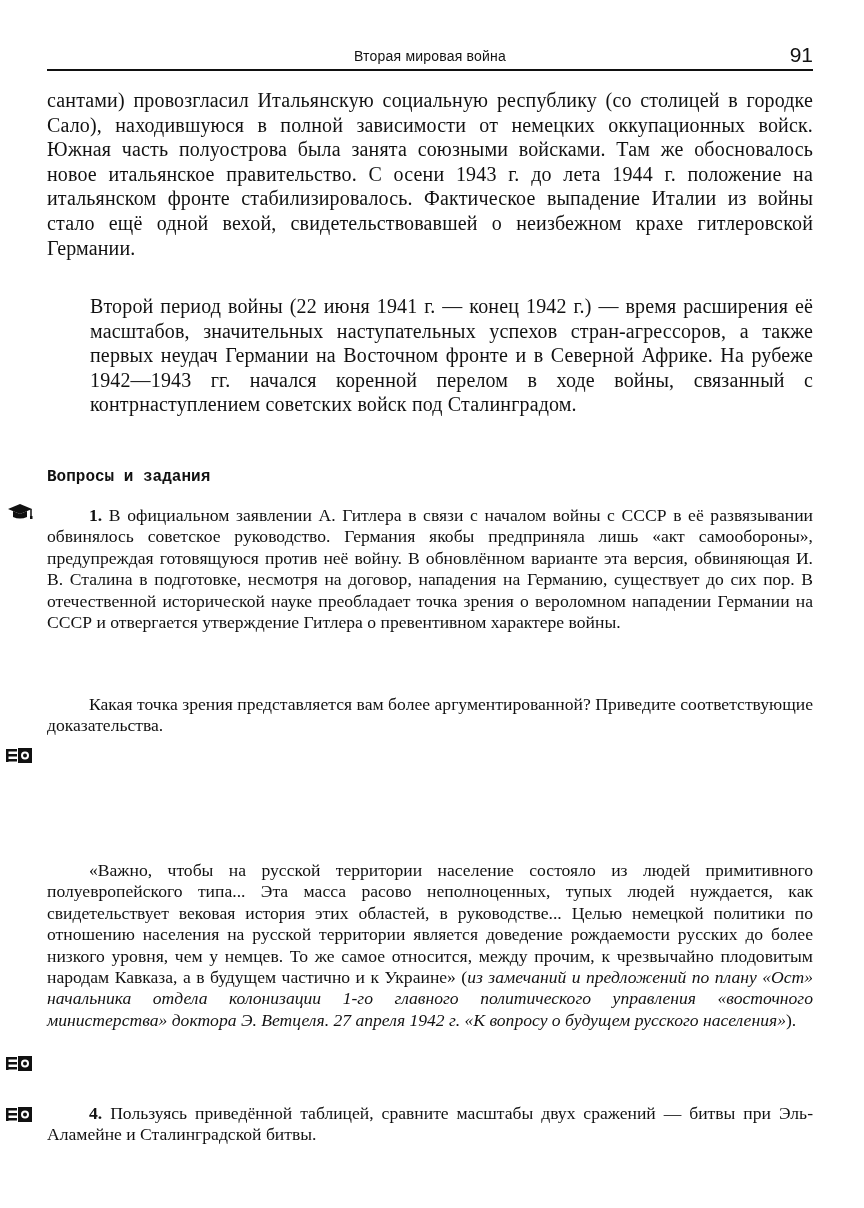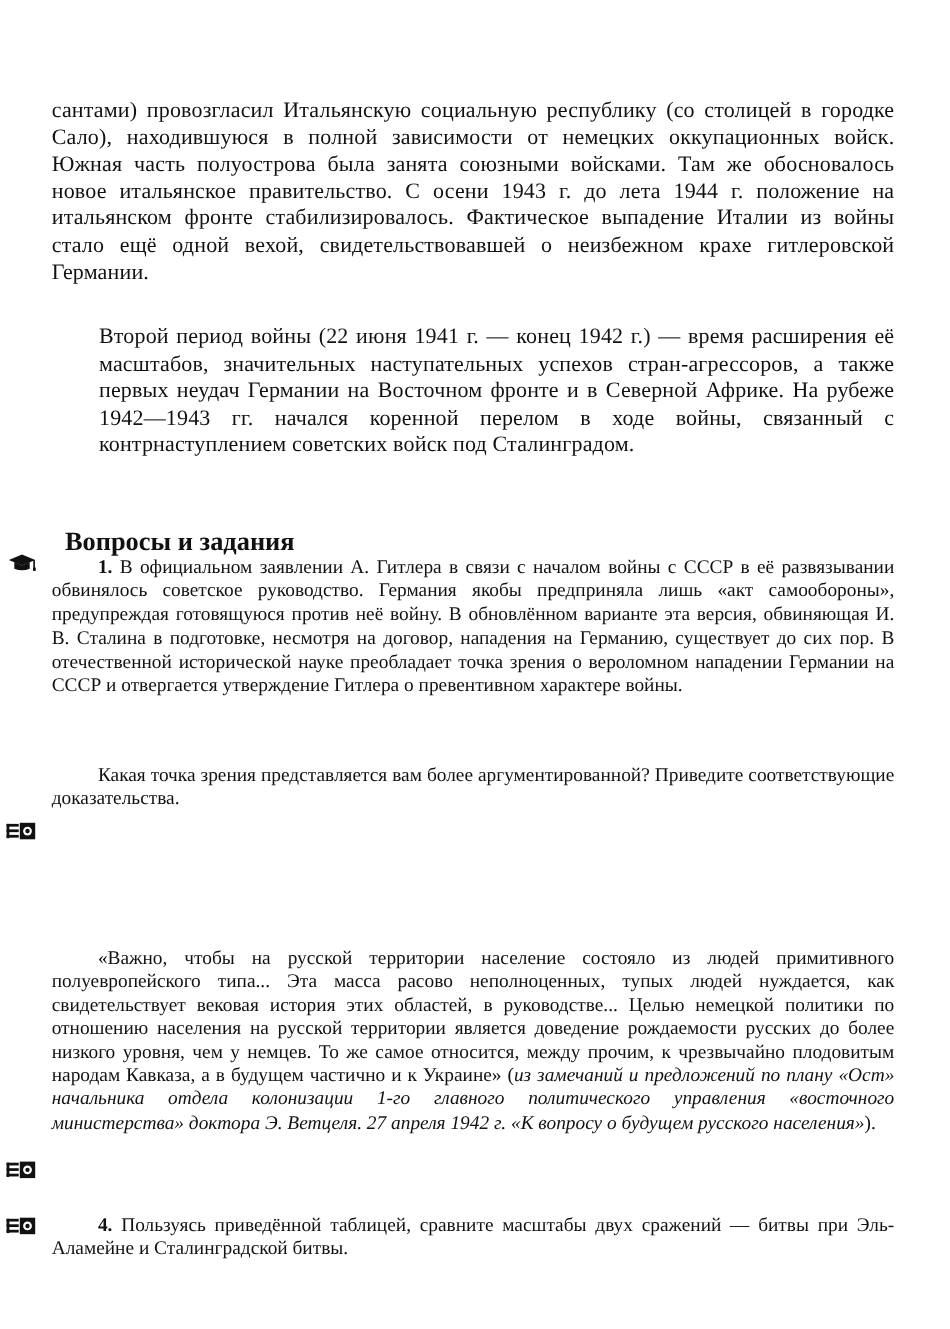--- a/index.html
+++ b/index.html
@@ -22,22 +22,22 @@
   .p-main {
     position: absolute; left: 47px; width: 766px;
     font-family: "Liberation Serif", serif; font-size: 20px; line-height: 24.6px;
     text-align: justify; text-align-last: left; letter-spacing: 0.15px;
     margin: 0;
   }
   .p1 { top: 88px; }
   .p2 { left: 90px; width: 723px; top: 294px; }
 
   .section-heading {
-    position: absolute; left: 47px; top: 468px; margin: 12px;
-    font-family: Liberation Serif, serif; font-weight: bold; font-size: 24px;
+    position: absolute; left: 47px; top: 468px; margin: 0;
+    font-family: Liberation Mono, monospace; font-weight: bold; font-size: 16px;
   }
 
   .q {
     position: absolute; left: 47px; width: 766px; margin: 0;
     font-family: "Liberation Serif", serif; font-size: 17.6px; line-height: 21.4px;
     text-align: justify; text-align-last: left; text-indent: 42px;
   }
   .q .num { font-weight: bold; }
   .q i { font-style: italic; }
 
@@ -52,20 +52,24 @@
   .icon-cap { top: 503px; }
   .icon-src2 { top: 747px; }
   .icon-src3 { top: 1055px; }
   .icon-src4 { top: 1106px; }
 </style>
 </head>
 <body>
 
 <div class="page">
 
+  <div class="running-head">
+    <span class="running-title">Вторая мировая война</span>
+    <span class="page-number">91</span>
+  </div>
 
   <p class="p-main p1">сантами) провозгласил Итальянскую социальную республику (со столицей в городке Сало), находившуюся в полной зависимости от немецких оккупационных войск. Южная часть полуострова была занята союзными войсками. Там же обосновалось новое итальянское правительство. С осени 1943 г. до лета 1944 г. положение на итальянском фронте стабилизировалось. Фактическое выпадение Италии из войны стало ещё одной вехой, свидетельствовавшей о неизбежном крахе гитлеровской Германии.</p>
   <p class="p-main p2">Второй период войны (22 июня 1941 г. — конец 1942 г.) — время расширения её масштабов, значительных наступательных успехов стран-агрессоров, а также первых неудач Германии на Восточном фронте и в Северной Африке. На рубеже 1942—1943 гг. начался коренной перелом в ходе войны, связанный с контрнаступлением советских войск под Сталинградом.</p>
 
   <h3 class="section-heading">Вопросы и задания</h3>
 
   <svg class="icon icon-cap" viewBox="0 0 34 18">
     <polygon points="4,6 16,1 28,6 16,11" fill="#111"></polygon>
     <path d="M9,8 L9,14 Q16,17 23,14 L23,8 L16,11 Z" fill="#111"></path>
     <line x1="27" y1="6" x2="27" y2="14" stroke="#111" stroke-width="1.5"></line>

